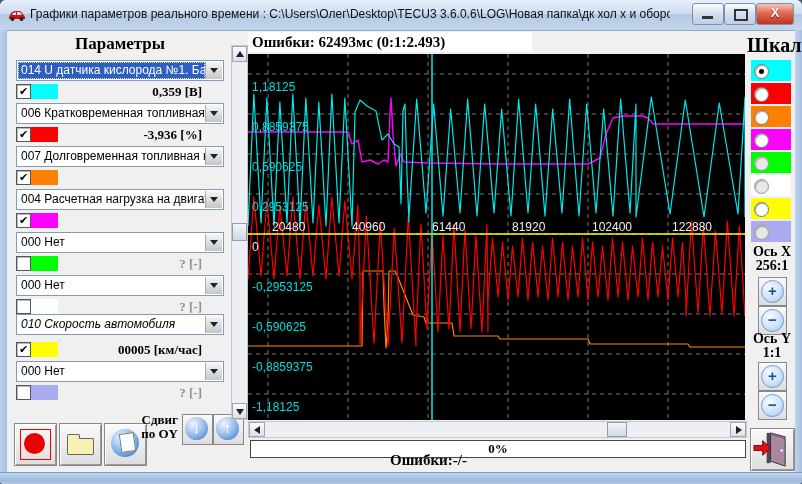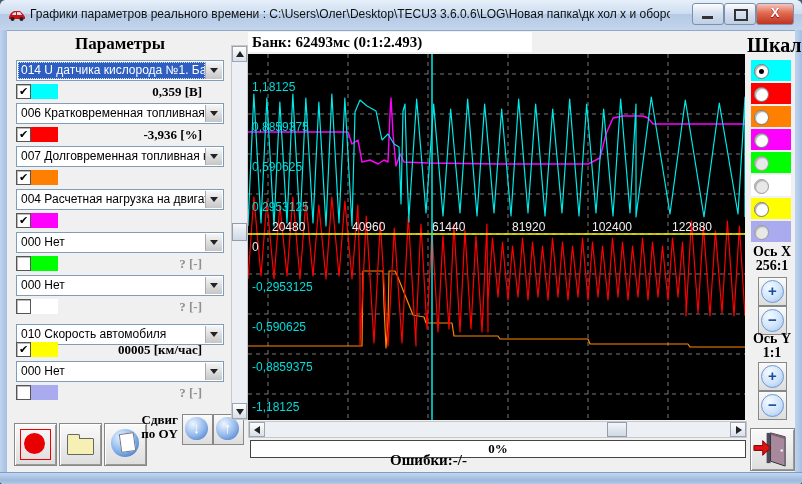--- a/index.html
+++ b/index.html
@@ -191,21 +191,21 @@
         <div class="combo-text">000 Нет</div>
         <div class="combo-btn">
           <span class="tri-down"></span>
         </div>
       </div>
       <div class="valrow" style="top: 299px;">
         <span class="cbx"></span>
         <span class="swatch" style="background: rgb(255, 255, 255);"></span>
         <span class="valtext muted">? [-]</span>
       </div>
-      <div class="combo" style="top: 324px;">
+      <div class="combo" style="top: 314px; font-style: italic;">
         <div class="combo-text">010 Скорость автомобиля</div>
         <div class="combo-btn">
           <span class="tri-down"></span>
         </div>
       </div>
       <div class="valrow" style="top: 342px;">
         <span class="cbx">✔</span>
         <span class="swatch" style="background: rgb(255, 255, 0);"></span>
         <span class="valtext">00005 [км/час]</span>
       </div>
@@ -248,21 +248,21 @@
   <div class="vscroll">
     <span class="sbtn" style="left:0;top:0;width:15px;height:16px;">
         <span class="tu"></span>
       </span>
     <span class="sthumb" style="left:0;top:177px;width:15px;height:18px;"></span>
     <span class="sbtn" style="left:0;bottom:0;width:15px;height:16px;">
         <span class="td"></span>
       </span>
   </div>
 
-  <div class="time-label">Банк: 62493мс (0:1:2.493)</div>
+  <div class="time-label">Ошибки: 62493мс (0:1:2.493)</div>
   <div class="plot">
     <svg id="chart-svg" width="497" height="366" viewBox="0 0 497 366">
         <rect x="0" y="0" width="497" height="366" fill="#000000"></rect>
         <line x1="20" y1="0" x2="20" y2="366" stroke="#787878" stroke-dasharray="4 4" stroke-width="1"></line>
         <line x1="100" y1="0" x2="100" y2="366" stroke="#787878" stroke-dasharray="4 4" stroke-width="1"></line>
         <line x1="180" y1="0" x2="180" y2="366" stroke="#787878" stroke-dasharray="4 4" stroke-width="1"></line>
         <line x1="260" y1="0" x2="260" y2="366" stroke="#787878" stroke-dasharray="4 4" stroke-width="1"></line>
         <line x1="340" y1="0" x2="340" y2="366" stroke="#787878" stroke-dasharray="4 4" stroke-width="1"></line>
         <line x1="420" y1="0" x2="420" y2="366" stroke="#787878" stroke-dasharray="4 4" stroke-width="1"></line>
         <line x1="0" y1="20" x2="497" y2="20" stroke="#787878" stroke-dasharray="4 4" stroke-width="1"></line>

